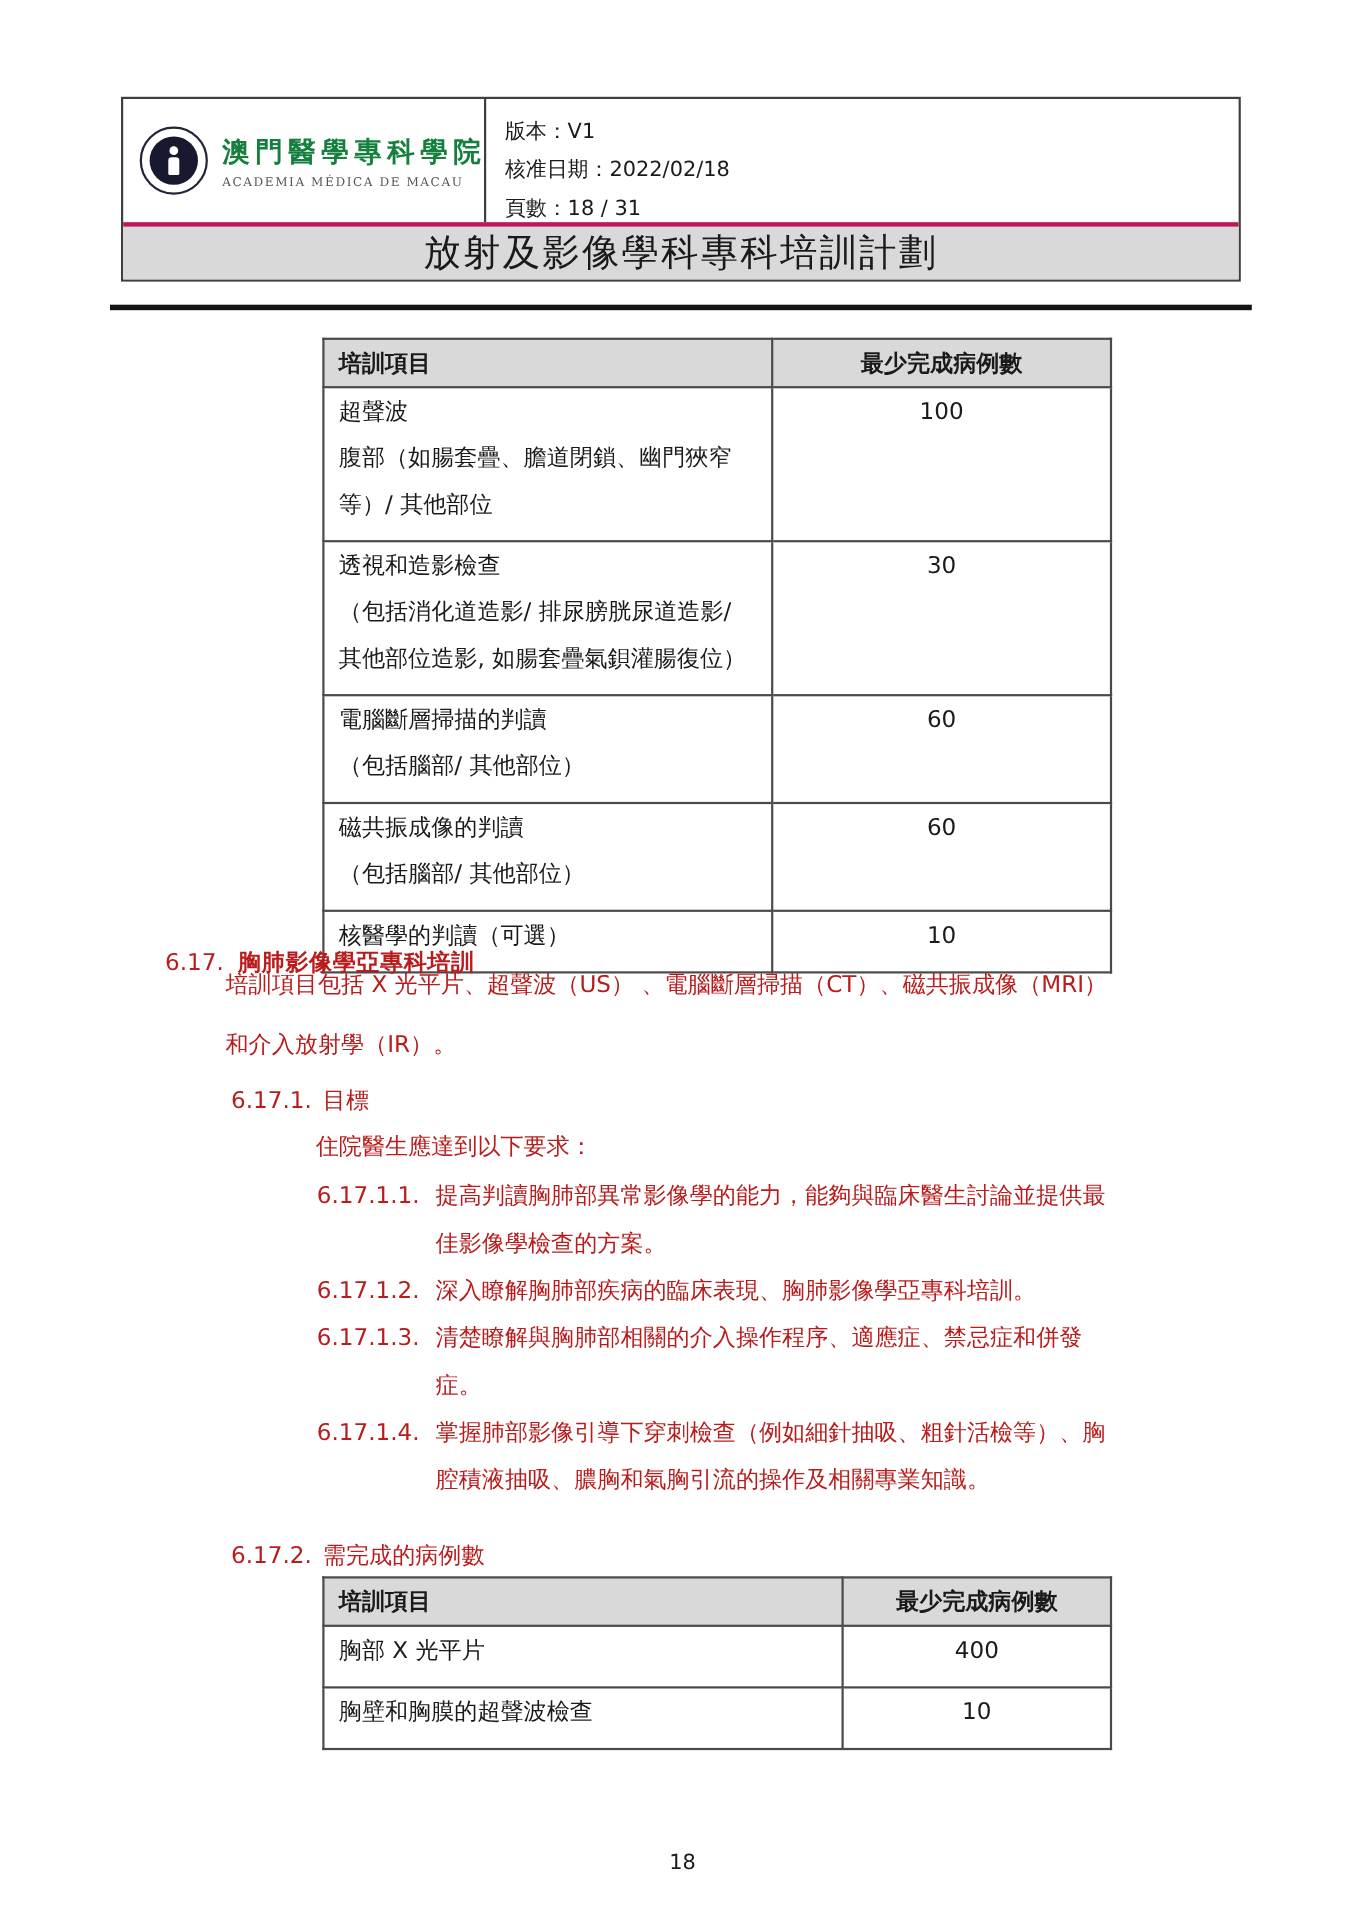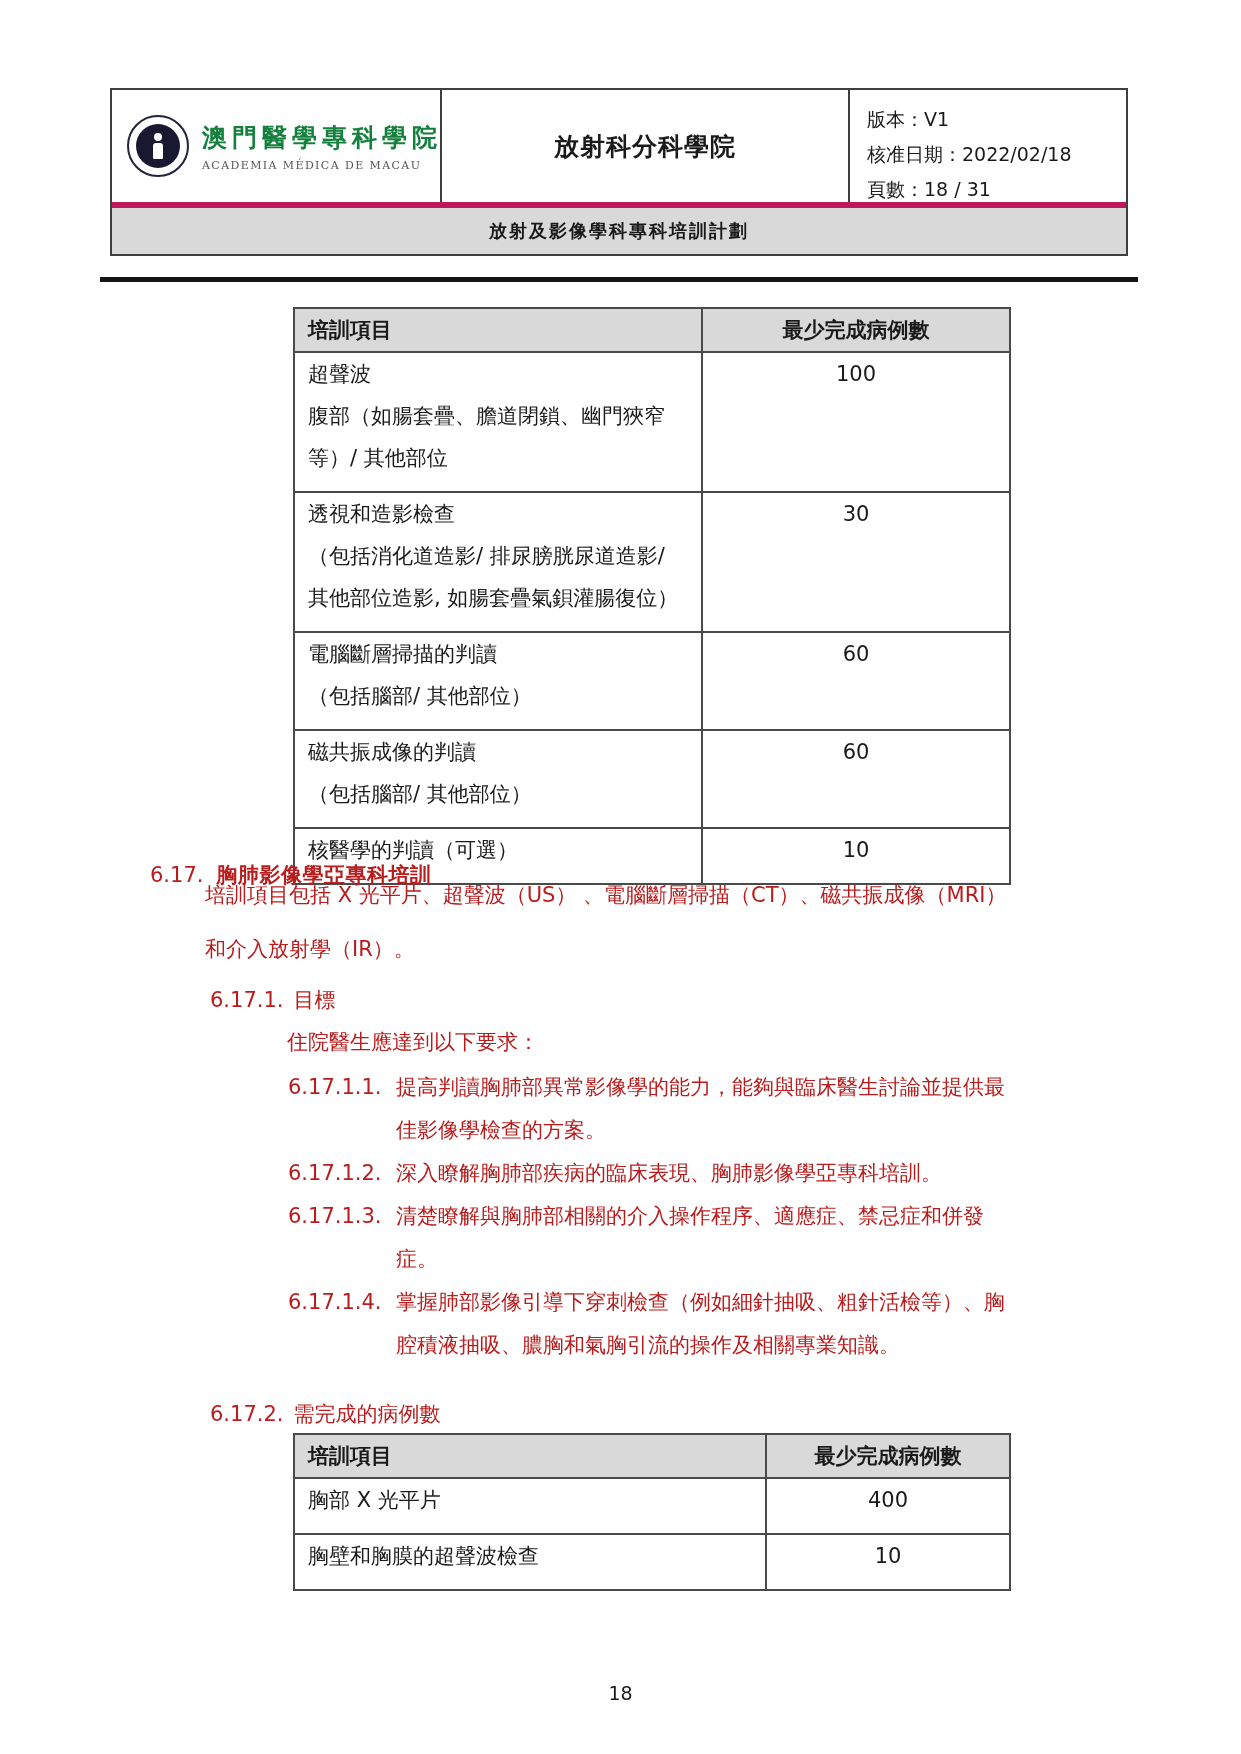--- a/index.html
+++ b/index.html
@@ -11,23 +11,23 @@
     overflow:hidden;
   }
 
   
   .doc-header { position:absolute; left:110px; top:88px; width:1018px; border:2px solid #3f3f3f; }
   .hdr-row1 { display:flex; height:112px; }
   .logo-cell { width:330px; display:flex; align-items:center; gap:13px; padding-left:15px; border-right:2px solid #3f3f3f; }
   .title-cell { flex:1; display:flex; align-items:center; justify-content:center;
     font-size:25px; font-weight:bold; letter-spacing:1px; border-right:2px solid #3f3f3f; }
   .meta-cell { width:276px; padding:12px 0 0 17px; font-size:19px; line-height:35px; }
-  .hdr-row2 { border-top:6px solid #be185d; background:#d9d9d9; height:52px;
+  .hdr-row2 { border-top:4px solid #be185d; background:#d9d9d9; height:52px;
     display:flex; align-items:center; justify-content:center;
-    font-size:18px; font-weight:bold; letter-spacing:2px; }
+    font-size:34px; font-weight:normal; letter-spacing:2px; }
 
   .seal { width:62px; height:62px; border-radius:50%; border:2px solid #23233a;
     display:flex; align-items:center; justify-content:center; background:#fff; flex-shrink:0; }
   .seal-inner { width:44px; height:44px; border-radius:50%; background:#181830; position:relative; }
   .seal-inner::before { content:""; position:absolute; left:50%; top:9px; width:8px; height:8px;
     margin-left:-4px; border-radius:50%; background:#ffffff; }
   .seal-inner::after { content:""; position:absolute; left:50%; top:19px; width:10px; height:16px;
     margin-left:-5px; background:#ffffff; border-radius:3px 3px 1px 1px; }
   .logo-text { display:flex; flex-direction:column; }
   .logo-cn { font-family:"DejaVu Serif", serif; font-size:25px; font-weight:600;
@@ -75,21 +75,20 @@
     <div class="hdr-row1">
       <div class="logo-cell">
         <div class="seal">
           <div class="seal-inner"></div>
         </div>
         <div class="logo-text">
           <span class="logo-cn">澳門醫學專科學院</span>
           <span class="logo-en">ACADEMIA MÉDICA DE MACAU</span>
         </div>
       </div>
-      <div class="title-cell">放射科分科學院</div>
       <div class="meta-cell">
         <div>版本：V1</div>
         <div>核准日期：2022/02/18</div>
         <div>頁數：18 / 31</div>
       </div>
     </div>
     <div class="hdr-row2">放射及影像學科專科培訓計劃</div>
   </div>
 
   <div class="thick-rule"></div>

